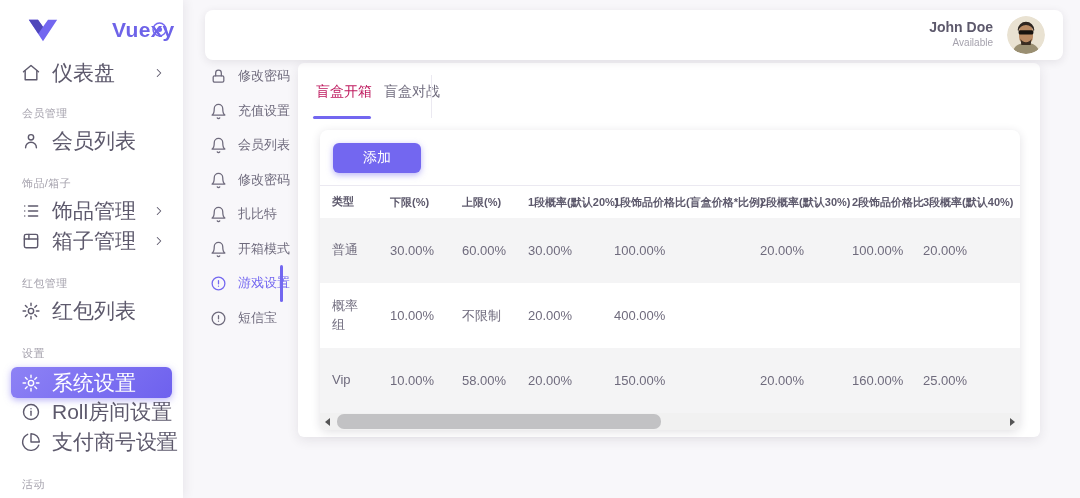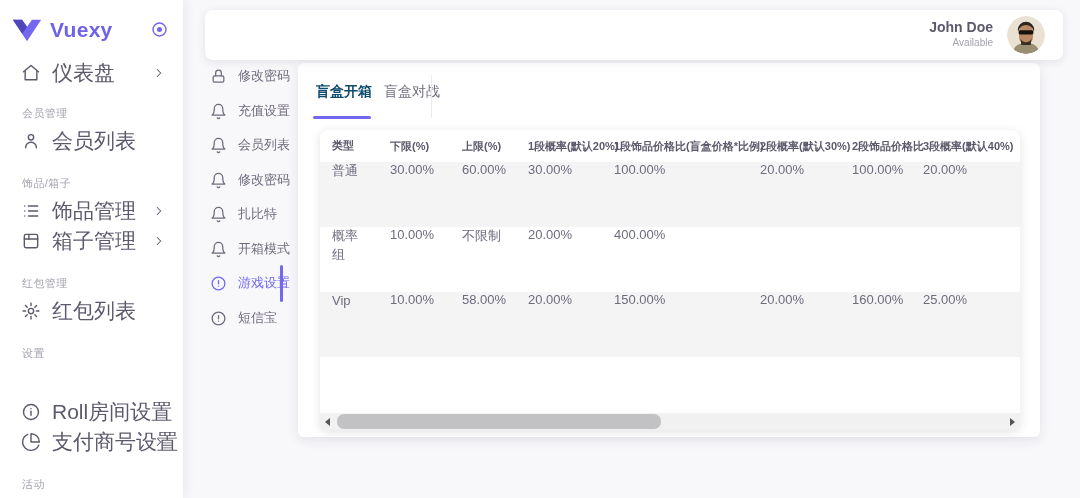--- a/index.html
+++ b/index.html
@@ -2,21 +2,21 @@
 <html><head>
 <meta charset="utf-8">
 <style>
   html,body{margin:0;padding:0;}
   .page{position:relative;width:1080px;height:498px;overflow:hidden;background:#f8f7fa;
         font-family:"Liberation Sans",sans-serif;color:#5d596c;}
 
   
   .main-sidebar{position:absolute;left:0;top:0;width:183px;height:498px;background:#fff;
                 box-shadow:2px 0 10px rgba(47,43,61,.08);z-index:3;}
-  .logo-row{position:absolute;left:12px;top:14px;width:152px;height:32px;display:flex;align-items:center;cursor:pointer;}
+  .logo-row{position:absolute;left:28px;top:14px;width:152px;height:32px;display:flex;align-items:center;cursor:pointer;gap:46px;}
   .brand-text{font-size:21px;font-weight:700;color:#6e63e8;margin-left:8px;letter-spacing:.3px;}
   .menu-toggle{position:absolute;left:150px;top:20px;color:#7367f0;cursor:pointer;}
   .nav-item{position:absolute;left:11px;width:161px;height:30px;display:flex;align-items:center;
             padding:0 10px;box-sizing:border-box;border-radius:6px;font-size:21px;color:#5d596c;cursor:pointer;}
   .nav-item .ic{color:#5d596c;display:flex;}
   .nav-label{margin-left:11px;white-space:nowrap;}
   .nav-chevron{position:absolute;right:6px;display:flex;color:#5d596c;}
   .nav-item.active{background:linear-gradient(135deg,#8d82f5 0%,#6e61ee 100%);color:#fff;
                    box-shadow:0 2px 7px rgba(115,103,240,.5);}
   .nav-item.active .ic{color:#fff;}
@@ -35,35 +35,35 @@
            color:#6f6b7d;cursor:pointer;white-space:nowrap;}
   .sm-item .ic{color:#6f6b7d;display:flex;margin-right:11px;}
   .sm-item.active{color:#7367f0;}
   .sm-item.active .ic{color:#7367f0;}
   .sm-active-bar{position:absolute;left:280px;top:265px;width:3px;height:37px;border-radius:3px;background:#7367f0;}
 
   
   .main-card{position:absolute;left:298px;top:63px;width:742px;height:374px;background:#fff;border-radius:6px;
              box-shadow:0 3px 12px rgba(47,43,61,.1);}
   .tab{position:absolute;top:20px;font-size:14px;cursor:pointer;white-space:nowrap;}
-  .tab-1{left:18px;color:#0c4a6e;font-weight:700;}
+  .tab-1{left:18px;color:#be185d;font-weight:400;}
   .tab-2{left:86px;color:#6f6b7d;}
   .tab-underline{position:absolute;left:15px;top:53px;width:58px;height:3px;border-radius:2px;background:#7367f0;}
   .tab-divider{position:absolute;left:133px;top:12px;width:1px;height:43px;background:#ebe9f1;}
 
   
   .table-card{position:absolute;left:22px;top:67px;width:700px;height:300px;background:#fff;border-radius:8px;
               box-shadow:0 2px 10px rgba(47,43,61,.14);overflow:hidden;}
   .toolbar{position:relative;height:55px;border-bottom:1px solid #ebe9f1;}
   .add-btn{position:absolute;left:13px;top:13px;width:88px;height:30px;border:none;border-radius:6px;
            background:#7367f0;color:#fff;font-size:14px;font-family:inherit;cursor:pointer;
            box-shadow:0 2px 6px rgba(115,103,240,.5);}
   .thead{display:flex;align-items:center;height:32px;padding-left:12px;font-size:11px;font-weight:700;color:#5d596c;}
   .thead span{box-sizing:border-box;padding-right:8px;white-space:nowrap;}
-  .trow{display:flex;height:65px;padding-left:12px;font-size:13px;color:#6f6b7d;}
+  .trow{display:flex;align-items:center;height:65px;padding-left:12px;font-size:13px;color:#6f6b7d;}
   .trow:last-of-type{height:64px;}
   .trow.alt{background:#f4f4f5;}
   .trow span{box-sizing:border-box;padding-right:8px;white-space:nowrap;}
   .c0{width:58px;padding-right:30px !important;white-space:normal !important;line-height:1.45;}
   .c1{width:72px}.c2{width:66px}.c3{width:86px}.c4{width:146px}.c5{width:92px}.c6{width:71px}.c7{width:94px}
 
   
   .hscroll{position:absolute;left:0;bottom:0;width:700px;height:17px;background:#f1f1f1;}
   .hs-arrow{position:absolute;top:0;width:17px;height:17px;cursor:pointer;}
   .hs-arrow:before{content:"";position:absolute;top:5px;border-top:4px solid transparent;border-bottom:4px solid transparent;}
@@ -168,20 +168,29 @@
         <svg width="20" height="20" viewBox="0 0 24 24" fill="none" stroke="currentColor" stroke-width="1.7" stroke-linecap="round" stroke-linejoin="round">
             <circle cx="12" cy="12" r="3.2"></circle>
             <path d="M12 2.5v3M12 18.5v3M2.5 12h3M18.5 12h3M5.3 5.3l2.1 2.1M16.6 16.6l2.1 2.1M18.7 5.3l-2.1 2.1M7.4 16.6l-2.1 2.1"></path>
           </svg>
       </span>
       <span class="nav-label">红包列表</span>
     </div>
 
     <div class="nav-section" style="top:346px">设置</div>
 
+    <div class="nav-item active" style="top:367px;height:31px">
+      <span class="ic">
+        <svg width="20" height="20" viewBox="0 0 24 24" fill="none" stroke="currentColor" stroke-width="1.7" stroke-linecap="round" stroke-linejoin="round">
+            <circle cx="12" cy="12" r="3.2"></circle>
+            <path d="M12 2.5v3M12 18.5v3M2.5 12h3M18.5 12h3M5.3 5.3l2.1 2.1M16.6 16.6l2.1 2.1M18.7 5.3l-2.1 2.1M7.4 16.6l-2.1 2.1"></path>
+          </svg>
+      </span>
+      <span class="nav-label">系统设置</span>
+    </div>
 
     <div class="nav-item" style="top:427px">
       <span class="ic">
         <svg width="20" height="20" viewBox="0 0 24 24" fill="none" stroke="currentColor" stroke-width="1.7" stroke-linecap="round" stroke-linejoin="round">
             <path d="M21.21 15.89A10 10 0 1 1 8 2.83"></path>
             <path d="M22 12A10 10 0 0 0 12 2v10z"></path>
           </svg>
       </span>
       <span class="nav-label">支付商号设置</span>
       <span class="nav-chevron">
@@ -307,20 +316,23 @@
     <div class="sm-active-bar"></div>
   </nav>
 
   <section class="main-card">
     <div class="tab tab-1">盲盒开箱</div>
     <div class="tab tab-2">盲盒对战</div>
     <div class="tab-underline"></div>
     <div class="tab-divider"></div>
 
     <div class="table-card">
+      <div class="toolbar">
+        <button class="add-btn">添加</button>
+      </div>
 
       <div class="thead">
         <span class="c0">类型</span>
         <span class="c1">下限(%)</span>
         <span class="c2">上限(%)</span>
         <span class="c3">1段概率(默认20%)</span>
         <span class="c4">1段饰品价格比(盲盒价格*比例)</span>
         <span class="c5">2段概率(默认30%)</span>
         <span class="c6">2段饰品价格比</span>
         <span class="c7">3段概率(默认40%)</span>

